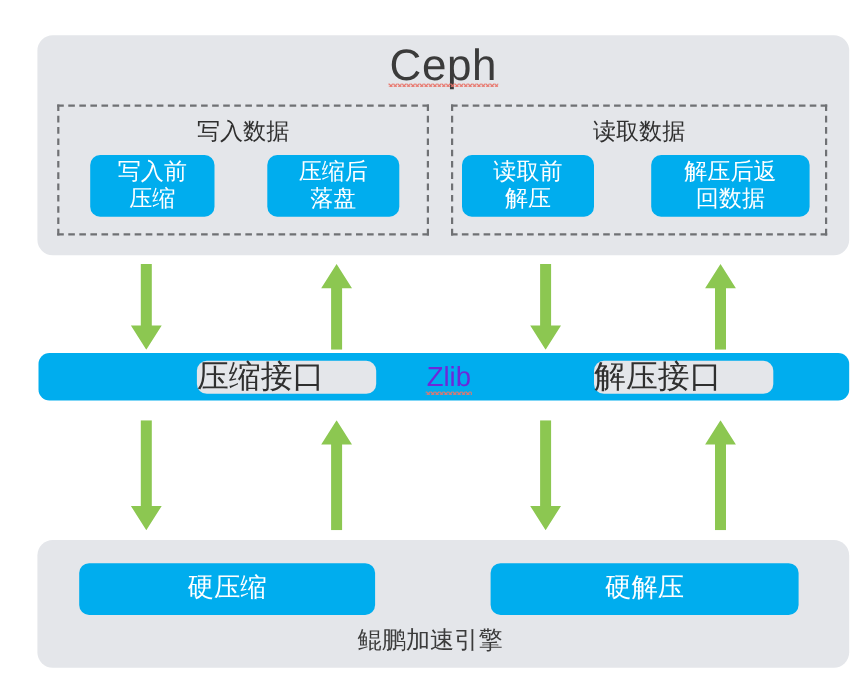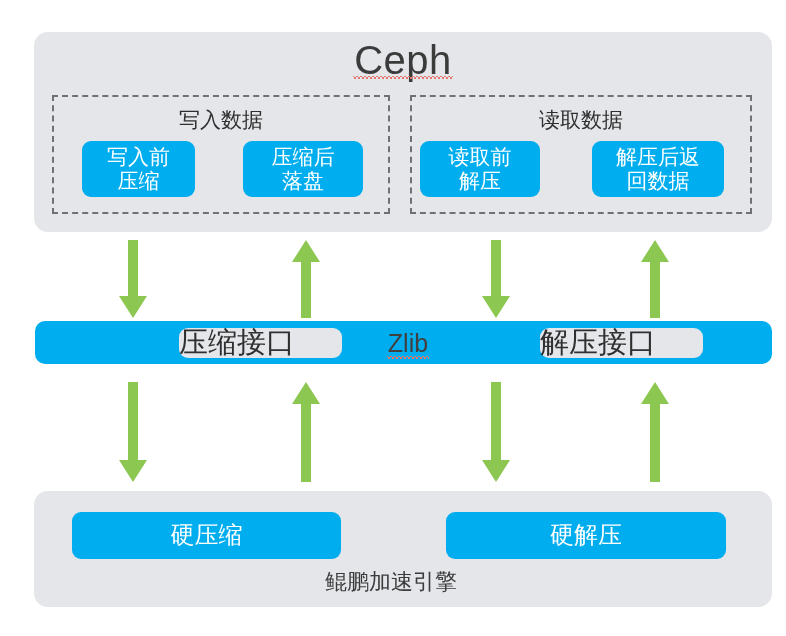--- a/index.html
+++ b/index.html
@@ -98,21 +98,21 @@
   }
 
   
   .zlib-bar {
     position: absolute;
     background: #00adee;
     border-radius: 10px;
   }
   .zlib-label {
     position: absolute;
-    color: #404040;
+    color: #6d28d9;
     font-size: 25px;
     line-height: 30px;
     text-align: center;
     white-space: nowrap;
   }
   .iface-pill {
     position: absolute;
     background: #e4e6ea;
     border-radius: 9px;
     color: #2f2f2f;
@@ -167,21 +167,21 @@
 
   <div class="panel-title title-sub" style="left:410px; top:107px; width:342px;">读取数据</div>
 
   <div class="blue-btn two-line" style="left:420px; top:141px; width:120px; height:56px;">
     <div>
       <span>读取前</span>
       <span>解压</span>
     </div>
   </div>
 
-  <div class="blue-btn two-line" style="left:592px; top:141px; width:132px; height:56px;">
+  <div class="blue-btn two-line" style="left:592px; top:141px; width:144px; height:56px;">
     <div>
       <span>解压后返</span>
       <span>回数据</span>
     </div>
   </div>
 
   <div class="arrow" style="left:118px; top:240px; width:30px; height:78px;">
     <svg viewBox="0 0 30 78" preserveAspectRatio="none">
       <polygon points="10,0 20,0 20,56 29,56 15,78 1,56 10,56" fill="#8cc751"></polygon>
     </svg>

